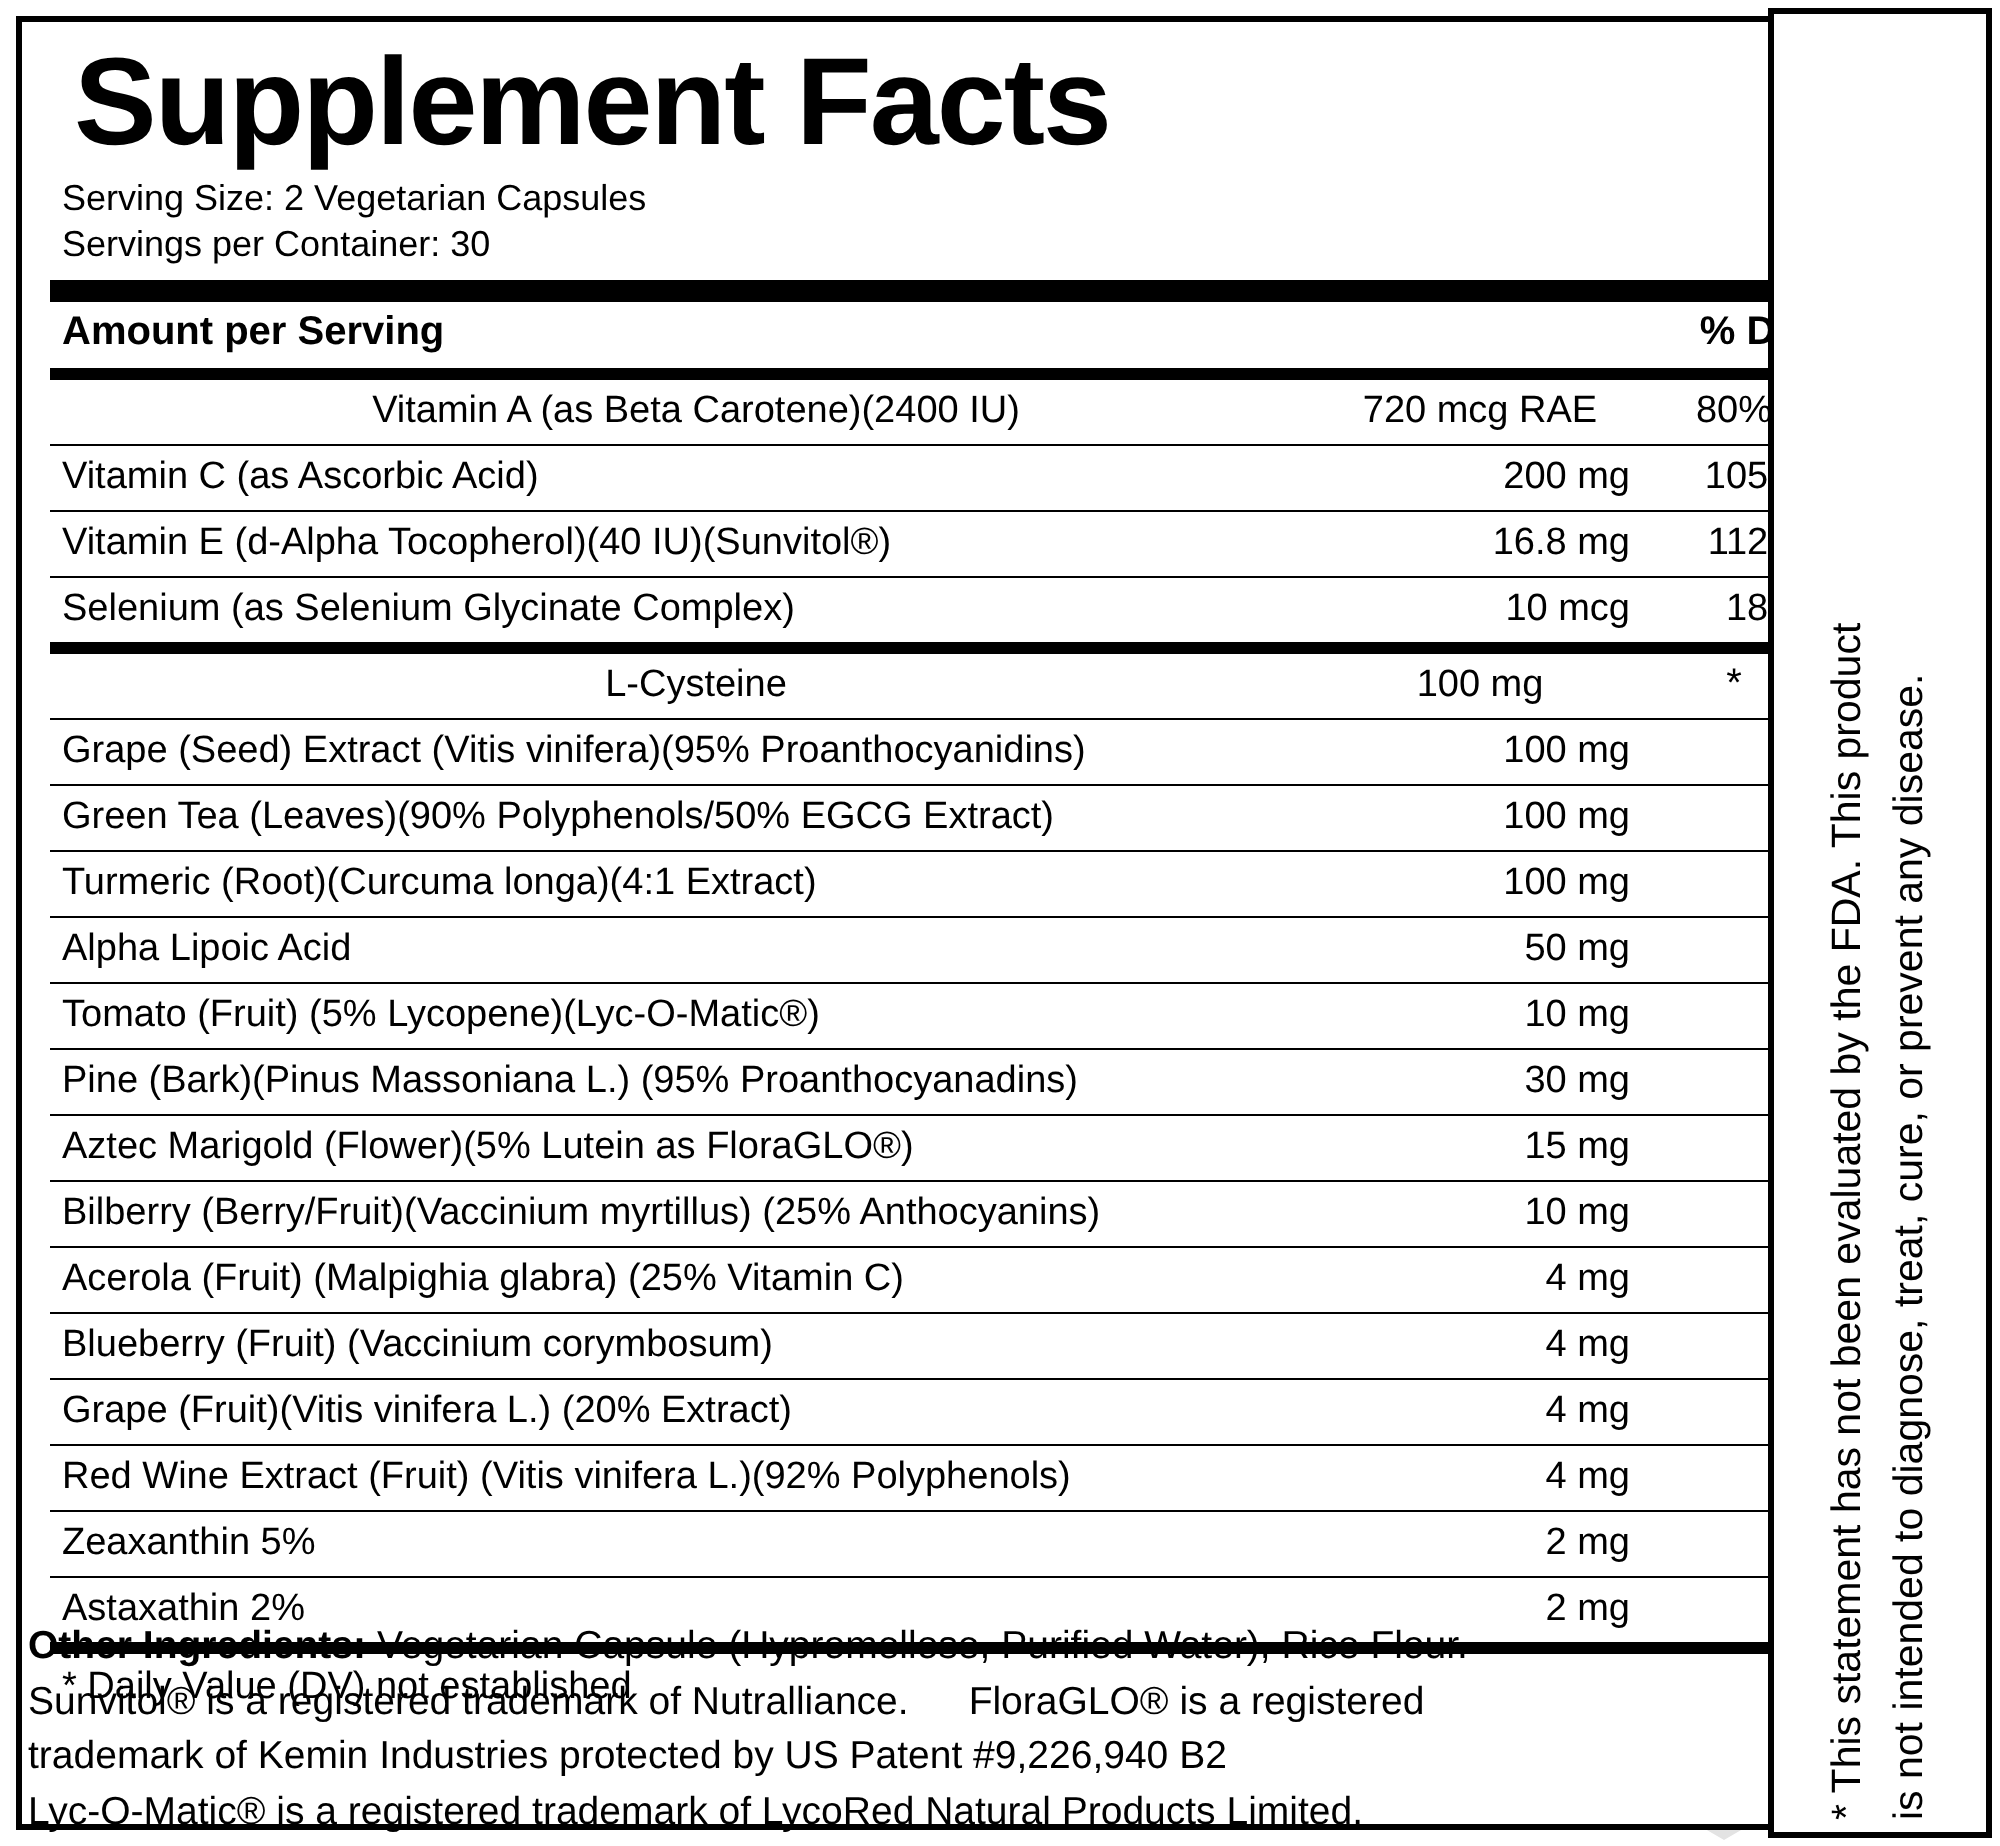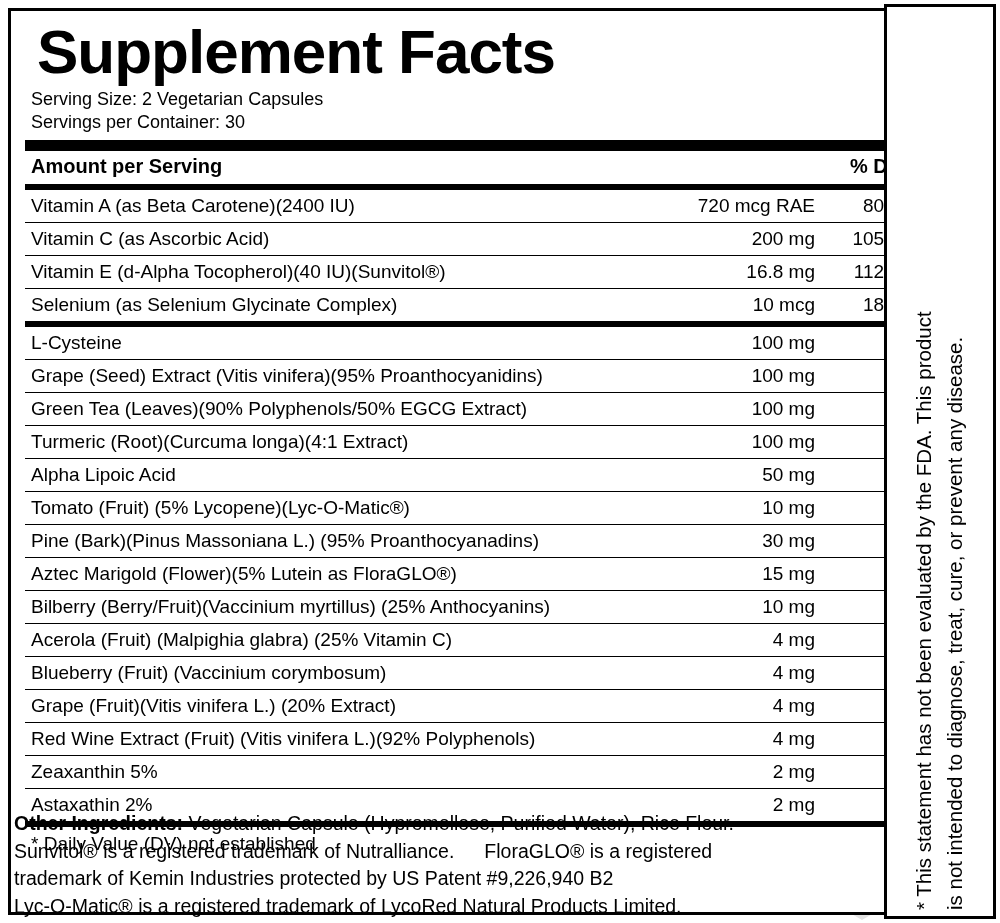--- a/index.html
+++ b/index.html
@@ -66,20 +66,21 @@
   }
   table.facts td {
     padding: 5px 0 5px 0;
     vertical-align: baseline;
   }
   table.facts tr.row > td {
     border-top: 1.5px solid #000;
   }
   table.facts tr.first-row > td {
     border-top: none;
+    text-align: center;
   }
   .c-name {
     text-align: left;
     padding-left: 6px !important;
   }
   .c-amt {
     text-align: right;
     white-space: nowrap;
     width: 150px;
     padding-right: 18px !important;

